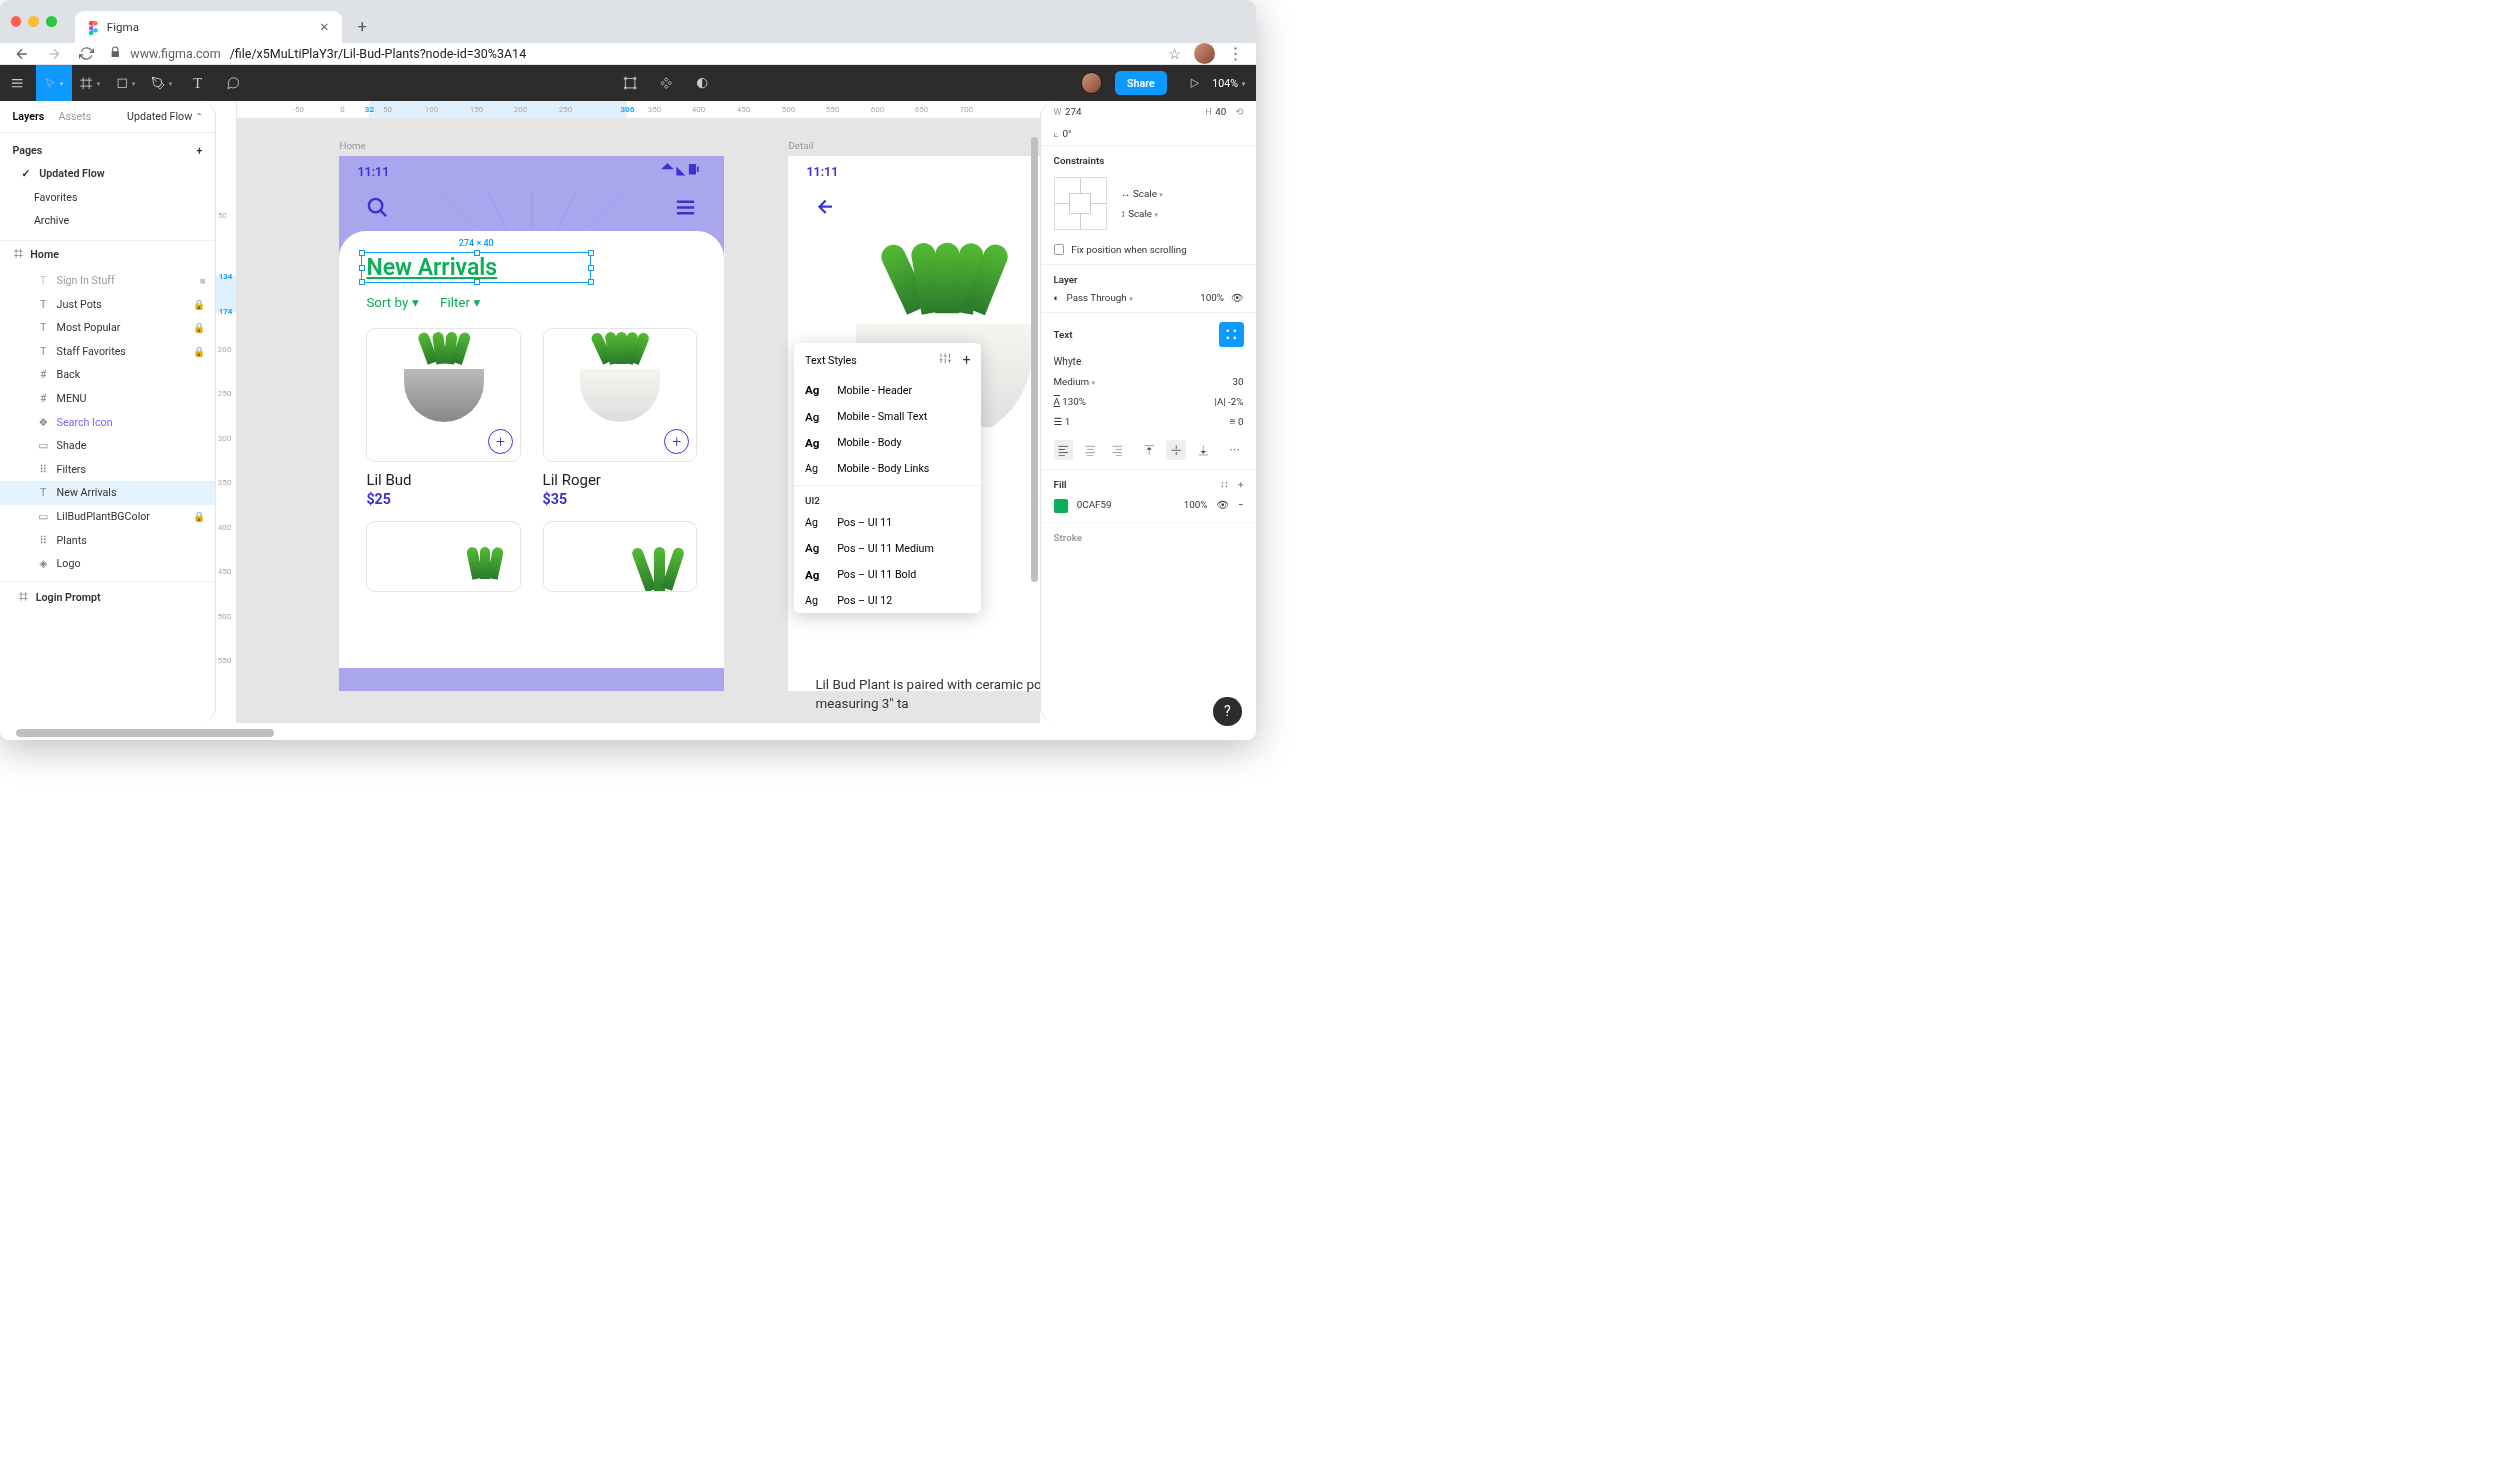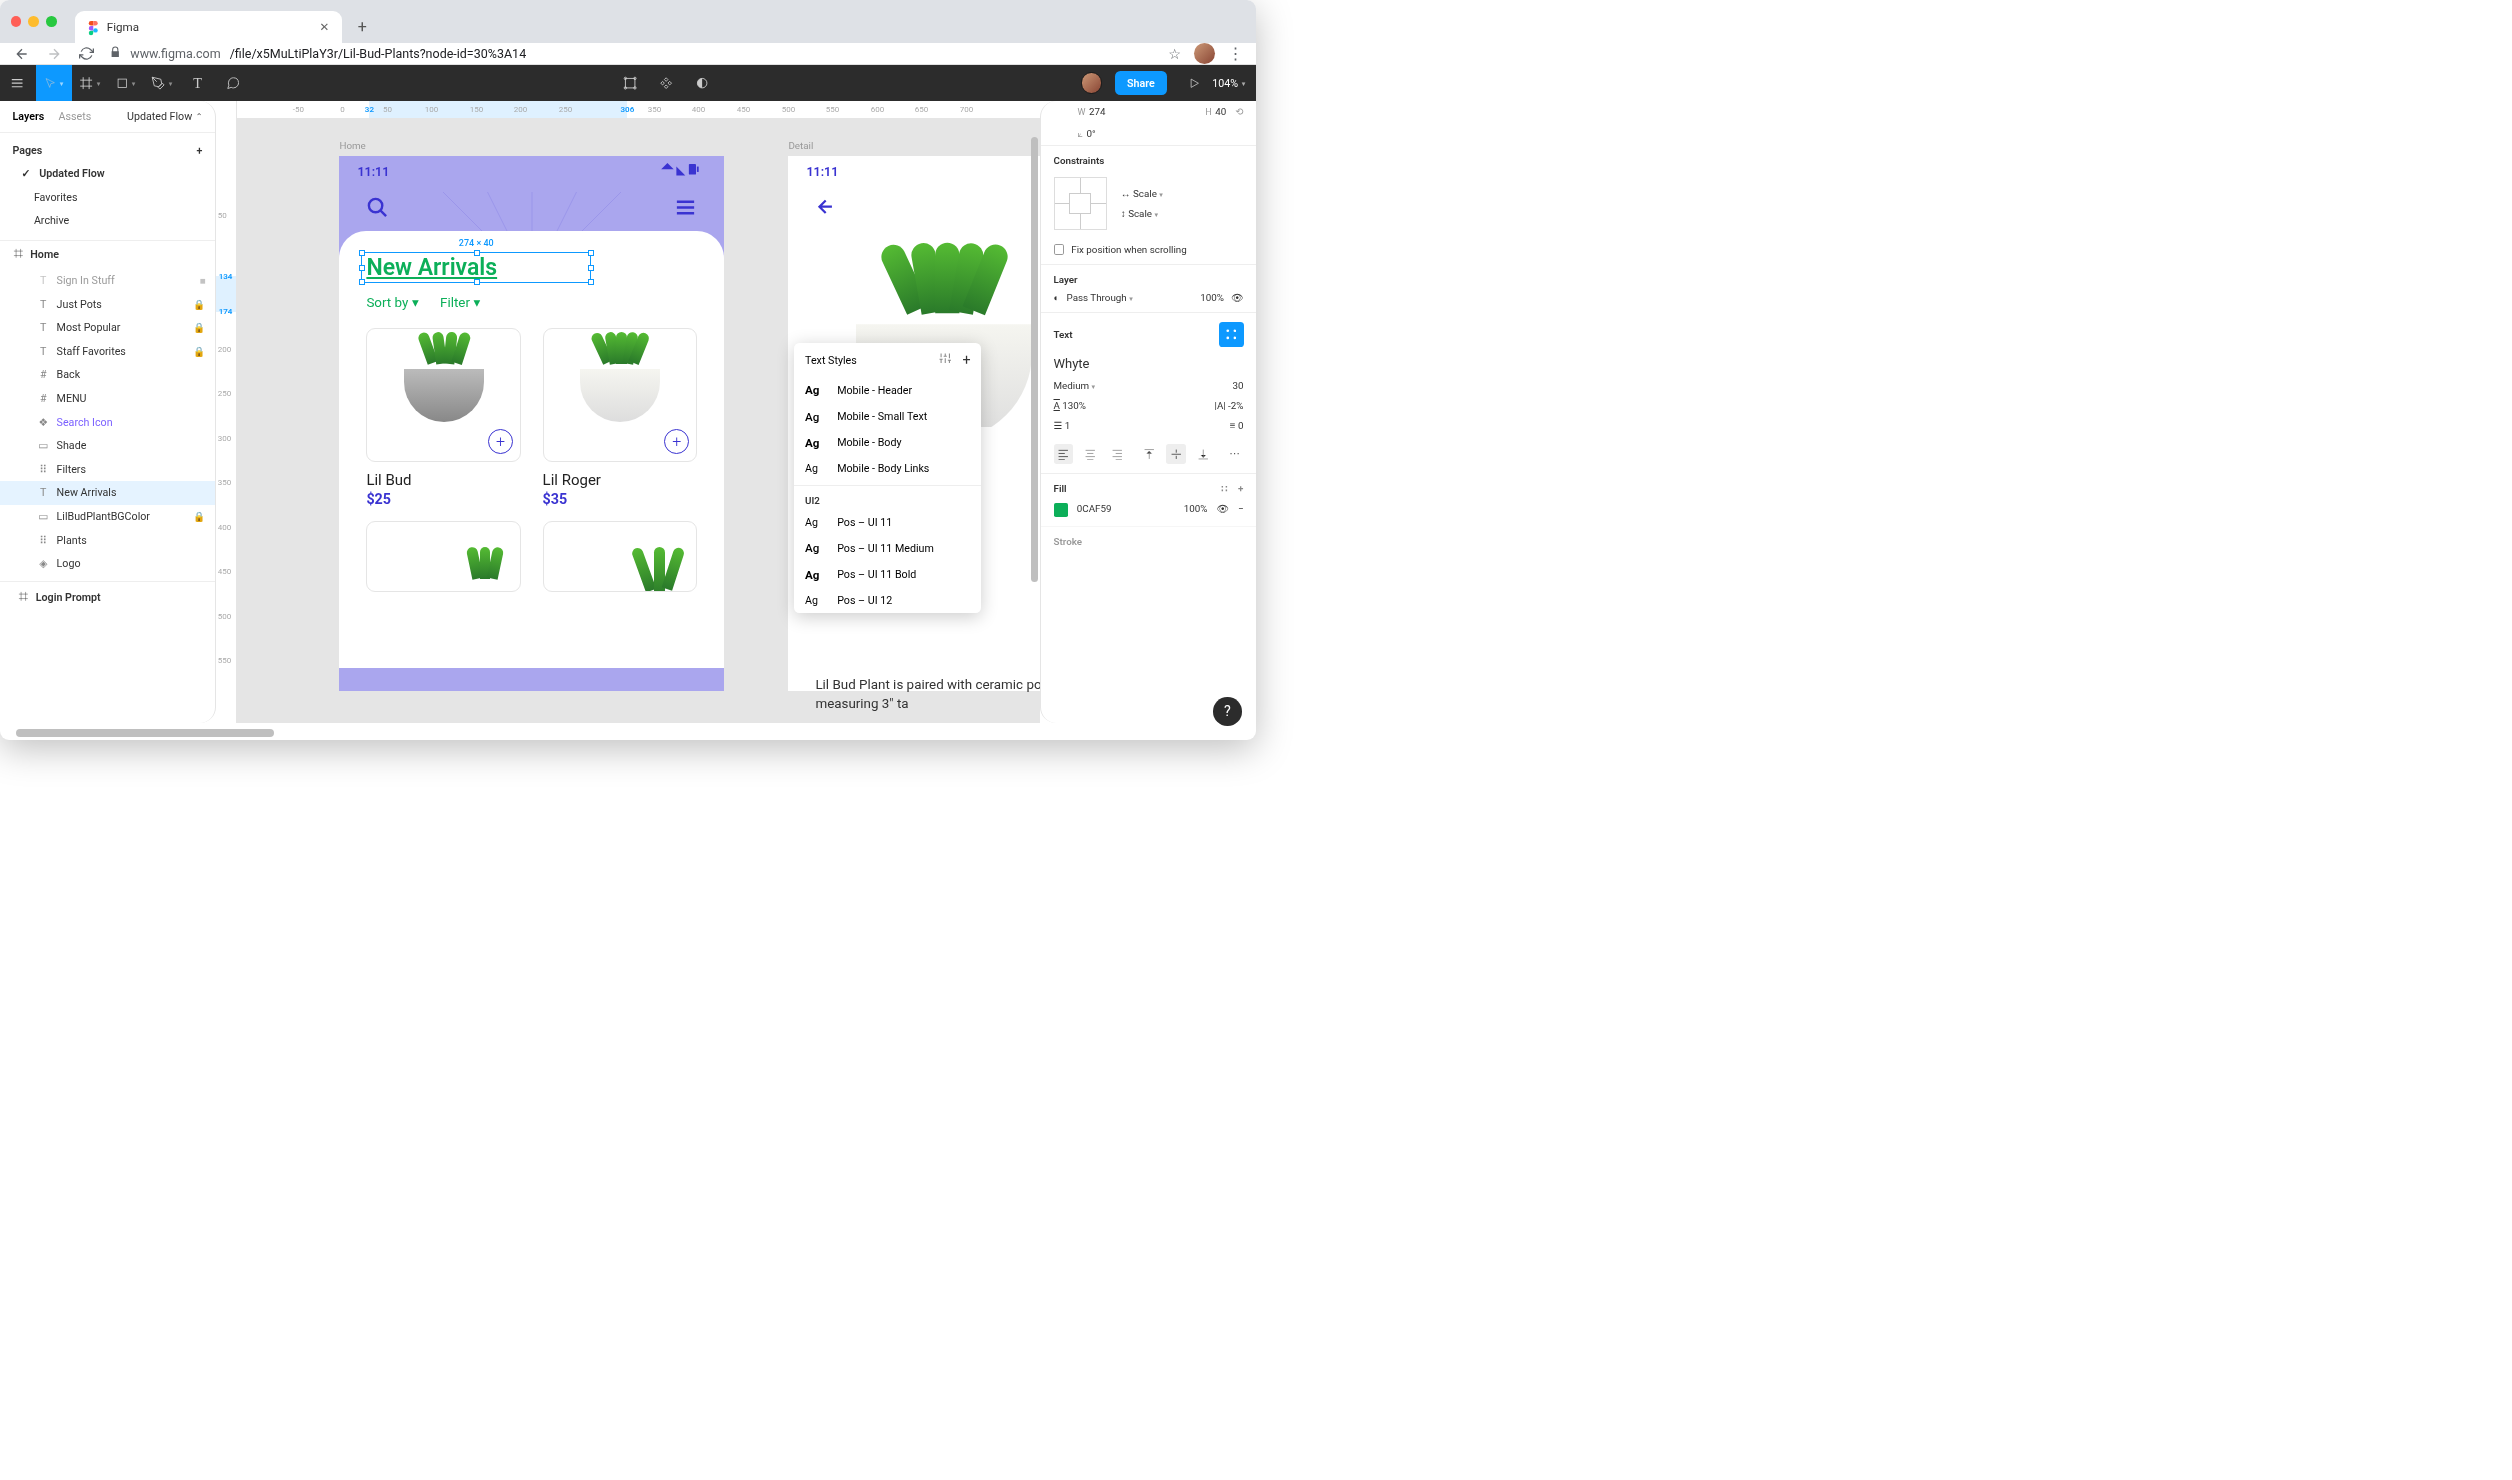--- a/index.html
+++ b/index.html
@@ -97,21 +97,21 @@
   .popover .ag.light{font-weight:400;font-size:10.7px;}
   .popover .cat{padding:9px 10.7px 3.6px;font-size:9.8px;font-weight:600;color:#333;border-top:0.9px solid #eee;margin-top:3.6px;}
   
   .rp-row{display:flex;align-items:center;padding:5.3px 12.5px;gap:9px;font-size:9.8px;}
   .rp-sec{border-top:0.9px solid #eee;padding:9px 12.5px;}
   .rp-h{font-size:9.8px;font-weight:600;color:#333;display:flex;align-items:center;justify-content:space-between}
   .constraints-diagram{width:53px;height:53px;border:0.9px solid #ddd;margin:3.6px 0;position:relative;display:flex;align-items:center;justify-content:center;}
   .constraints-diagram::before{content:"";position:absolute;width:0.9px;height:100%;background:#ccc;left:50%;}
   .constraints-diagram::after{content:"";position:absolute;height:0.9px;width:100%;background:#ccc;top:50%;}
   .constraints-diagram .inner{width:21.4px;height:21.4px;border:0.9px solid #ccc;position:relative;z-index:1;background:#fff;}
-  .rp-input{color:#333;margin-left:24px;}
+  .rp-input{color:#333;}
   .rp-input .lbl{color:#999;margin-right:3.6px;font-size:9px;}
   .bluebtn{background:#0d99ff;color:#fff;width:25px;height:25px;border-radius:3.6px;display:flex;align-items:center;justify-content:center;}
   .alignrow{display:flex;gap:7.1px;align-items:center;}
   .alignbtn{padding:3.6px;border-radius:2.7px;display:flex;align-items:center;justify-content:center;color:#555;}
   .alignbtn.sel{background:#eee;}
   .swatch{width:14.3px;height:14.3px;background:#0caf59;border-radius:1.8px;}
   .helpbtn{position:absolute;right:14.3px;bottom:14.3px;width:28.5px;height:28.5px;border-radius:50%;background:#2c2c2c;color:#fff;display:flex;align-items:center;justify-content:center;font-size:14.3px;}
   .hscroll{position:absolute;bottom:0;left:0;right:0;height:12.5px;}
   .hscroll .thumb{position:absolute;left:16px;width:258px;height:8px;background:#bfbfbf;border-radius:4.5px;top:1.8px;}
   
@@ -625,21 +625,21 @@
           <span>Text</span>
           <span class="bluebtn">
             <svg width="10.7" height="10.7" viewBox="0 0 12 12" fill="#fff">
               <circle cx="2" cy="2" r="1.5"></circle>
               <circle cx="10" cy="2" r="1.5"></circle>
               <circle cx="2" cy="10" r="1.5"></circle>
               <circle cx="10" cy="10" r="1.5"></circle>
             </svg>
           </span>
         </div>
-      <div style="margin-top:9px;font-size:13px">Whyte</div>
+      <div style="margin-top:9px;font-size:10px">Whyte</div>
       <div style="display:flex;gap:9px;margin-top:9px;font-size:9.8px">
         <span><span>Medium</span> <span style="font-size:7.1px;color:#999">▾</span></span>
         <span style="flex:1"></span>
         <span>30</span>
       </div>
       <div style="display:flex;gap:9px;margin-top:9px;font-size:9.8px">
         <span><span class="lbl" style="text-decoration:overline underline">A</span> <span>130%</span></span>
         <span style="flex:1"></span>
         <span><span class="lbl">|A|</span> <span>-2%</span></span>
       </div>

